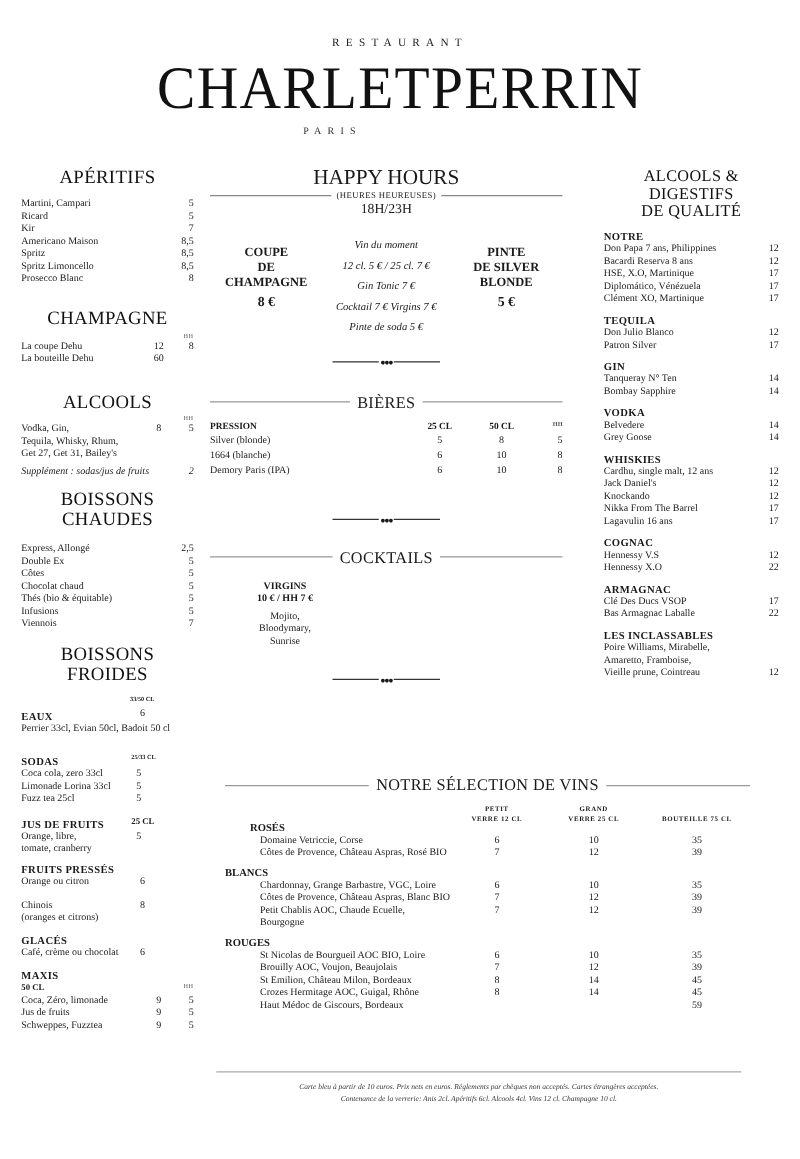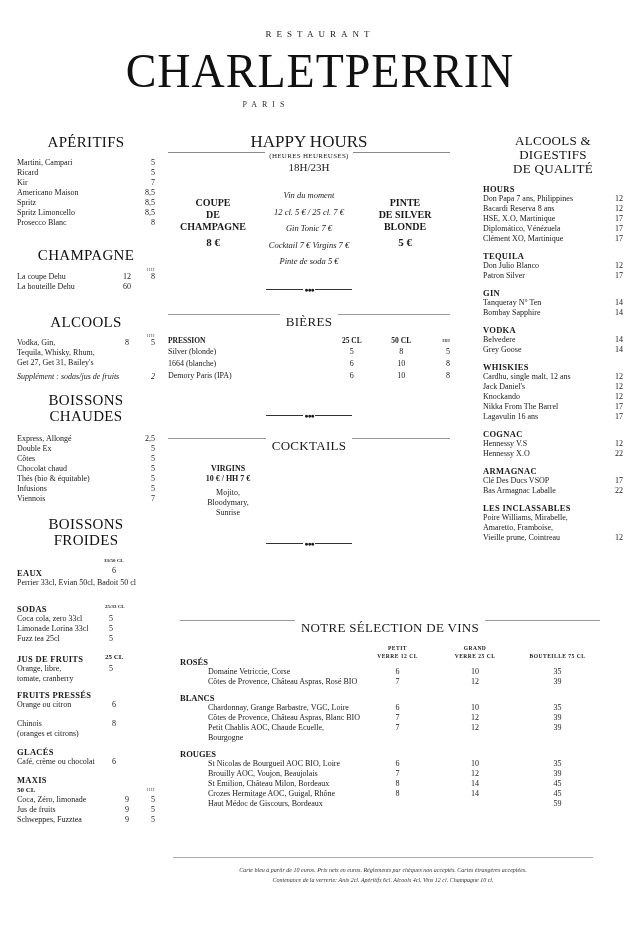--- a/index.html
+++ b/index.html
@@ -19,34 +19,34 @@
 
   .row { display: flex; font-size: 8px; line-height: 10px; }
   .row .name { flex: 1; }
   .row .v1 { width: 20px; text-align: center; }
   .row .v2 { width: 18px; text-align: right; }
   .hh { font-size: 5px; text-align: right; letter-spacing: 0.5px; color: #555; }
   .italic { font-style: italic; }
 
   
   .hh-title { text-align: center; font-size: 17px; line-height: 18px; }
-  .hh-rule { display: flex; align-items: flex-start; margin-top: 1px; }
+  .hh-rule { display: flex; align-items: center; margin-top: 1px; }
   .hh-rule .line { flex: 1; height: 1px; background: #888; }
   .hh-rule .txt { font-size: 7px; padding: 0 4px; letter-spacing: 0.3px; }
   .hh-time { text-align: center; font-size: 11px; margin-top: 1px; }
   .hh-offers { display: flex; margin-top: 14px; }
   .offer-side { width: 90px; text-align: center; font-weight: bold; font-size: 10px; line-height: 12px; padding-top: 10px; }
   .offer-side .price { font-size: 11px; margin-top: 3px; }
   .offer-mid { flex: 1; text-align: center; font-style: italic; font-size: 8.5px; line-height: 16.5px; }
 
   .ornament { display: flex; align-items: center; justify-content: center; margin: 0 auto; width: 86px; height: 8px; }
   .ornament .line { flex: 1; height: 1px; background: #333; }
   .ornament .dots { font-size: 7px; letter-spacing: -1px; padding: 0 1px; line-height: 8px; }
 
-  .title-rule { display: flex; align-items: flex-start; }
+  .title-rule { display: flex; align-items: center; }
   .title-rule .line { flex: 1; height: 1px; background: #999; }
   .title-rule .txt { font-size: 13px; padding: 0 6px; letter-spacing: 0.3px; }
 
   .beer-table { width: 100%; border-collapse: collapse; font-size: 8px; margin-top: 6px; }
   .beer-table th { font-size: 7.5px; font-weight: bold; text-align: center; padding-bottom: 1px; }
   .beer-table th.l, .beer-table td.l { text-align: left; }
   .beer-table td { text-align: center; line-height: 12px; }
   .beer-table th.hhh, .beer-table td.hhh { text-align: right; width: 24px; }
 
   .cocktails { display: flex; margin-top: 10px; }
@@ -54,21 +54,21 @@
   .ck-head { font-size: 8px; font-weight: bold; line-height: 10px; }
   .ck-list { font-size: 8px; line-height: 10px; margin-top: 4px; }
 
   .wines { position: absolute; left: 180px; top: 620px; width: 420px; }
   .wine-head { display: flex; font-size: 5.5px; font-weight: bold; letter-spacing: 0.5px; margin-top: 8px; text-align: center; line-height: 8px; }
   .wine-head .n { flex: 1; }
   .wine-head .c1 { width: 75px; }
   .wine-head .c2 { width: 80px; }
   .wine-head .c3 { width: 85px; }
   .wine-cat { font-size: 8.5px; font-weight: bold; margin-top: 6px; line-height: 10px; }
-  .wine-cat.first { margin-top: -3px; }
+  .wine-cat.first { margin-top: -3px; margin-left: 20px; }
   .wine-row { display: flex; font-size: 8px; line-height: 10px; }
   .wine-row .n { flex: 1; margin-left: 28px; }
   .wine-row .c1 { width: 75px; text-align: center; }
   .wine-row .c2 { width: 80px; text-align: center; }
   .wine-row .c3 { width: 85px; text-align: center; }
 
   .footer { position: absolute; left: 173px; top: 857px; width: 420px; }
   .footer .line { height: 1px; background: #aaa; }
   .footer .note { font-size: 6px; font-style: italic; text-align: center; line-height: 10px; margin-top: 7px; color: #333; }
 </style>
@@ -381,21 +381,21 @@
   </div>
 </div>
 
 <div class="col col-right">
   <div class="sec-title" style="font-size:13px;line-height:14px;margin-top:4px">
     <div>ALCOOLS &amp; DIGESTIFS</div>
     <div>DE QUALITÉ</div>
   </div>
 
   <div style="margin-top:8px">
-    <div class="sub-title">HOURS</div>
+    <div class="sub-title">NOTRE</div>
     <div class="row">
         <span class="name">Don Papa 7 ans, Philippines</span>
         <span class="v2">12</span>
       </div>
     <div class="row">
         <span class="name">Bacardi Reserva 8 ans</span>
         <span class="v2">12</span>
       </div>
     <div class="row">
         <span class="name">HSE, X.O, Martinique</span>

